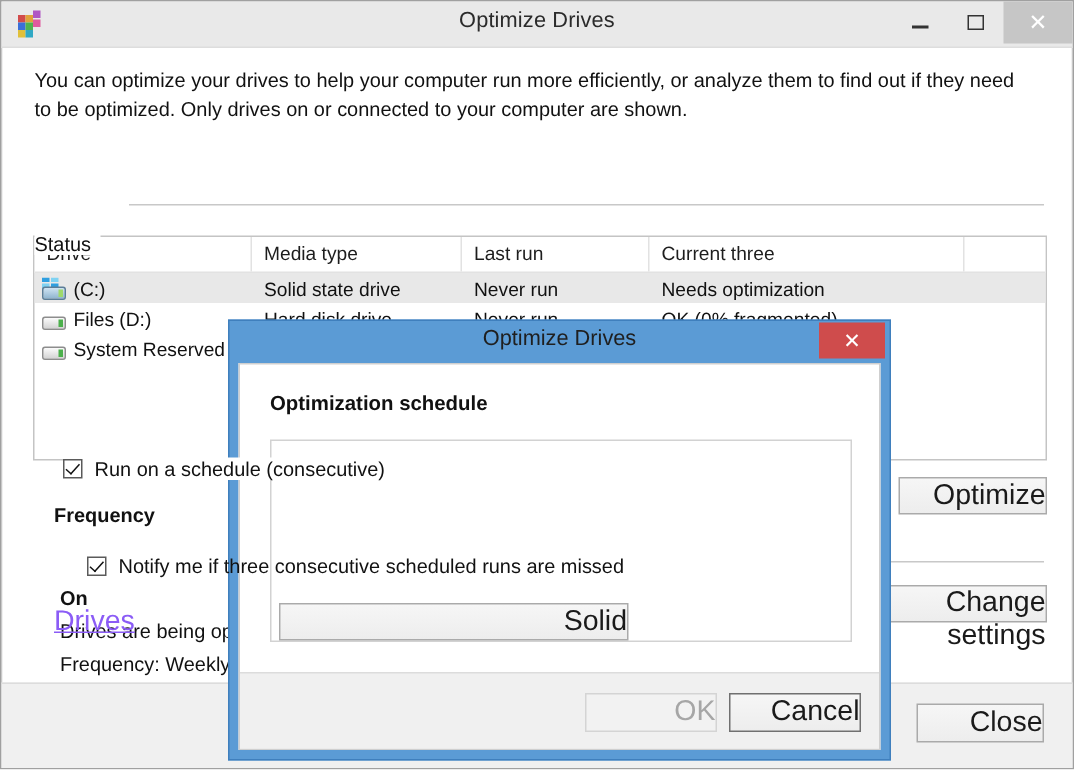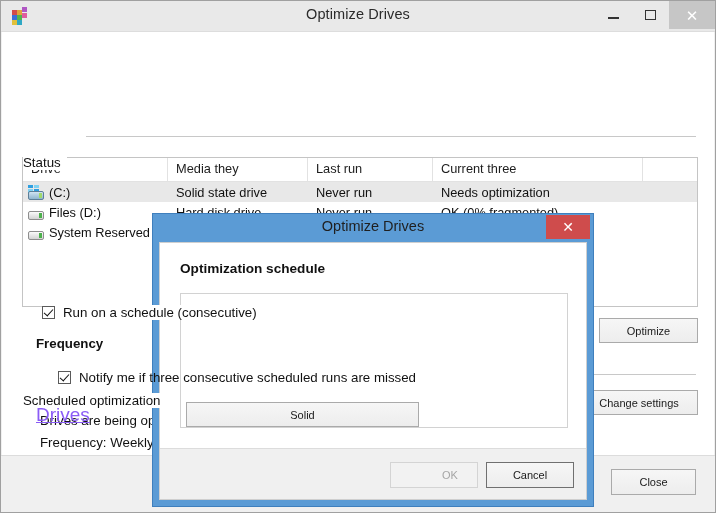--- a/index.html
+++ b/index.html
@@ -196,26 +196,26 @@
   }
   .drv .flag i { background: #29abe2; display: block; }
   .drv .flag i:nth-child(1) { background: #2f9fe0; }
   .drv .flag i:nth-child(2) { background: #7fd2f2; }
   .drv .flag i:nth-child(3) { background: #7fd2f2; }
   .drv .flag i:nth-child(4) { background: #2f9fe0; }
 
   
   .btn {
     font-family: "Liberation Sans", sans-serif;
-    font-size: 11px;
+    font-size: 19px;
     color: #1a1a1a;
     background: linear-gradient(#f6f6f6,#ededed);
     border: 1px solid #aaaaaa;
     box-sizing: border-box;
-    text-align: center;
+    text-align: right;
     cursor: default;
     padding: 0;
   }
   .btn.disabled {
     color: #a6a6a6;
     border-color: #d4d4d4;
     background: #f2f2f2;
     padding-left: 32px;
   }
   .btn.default { border-color: #707070; }
@@ -431,28 +431,29 @@
           <div class="glyph-max"></div>
         </div>
         <div class="winbtn close">
           <div class="glyph-x" style="color:#fff">✕</div>
         </div>
       </div>
     </div>
 
     <div class="client">
 
+      <div class="intro">You can optimize your drives to help your computer run more efficiently, or analyze them to find out if they need to be optimized. Only drives on or connected to your computer are shown.</div>
 
       <div class="group-label">Status</div>
       <div class="group-line"></div>
 
       <div class="drive-table">
         <div class="dt-head">
           <div class="th c0">Drive</div>
-          <div class="th c1">Media they</div>
+          <div class="th c1">Media type</div>
           <div class="th c2">Last run</div>
           <div class="th c3">Current three</div>
           <div class="th c4"></div>
         </div>
 
         <div class="dt-row sel">
           <div class="td c0">
             <span class="drv sys">
               <span class="flag">
                   <i></i>
@@ -495,21 +496,20 @@
           </div>
           <div class="td c1">Solid state drive</div>
           <div class="td c2">Never run</div>
           <div class="td c3">Needs optimization</div>
           <div class="td c4"></div>
         </div>
       </div>
 
       <button class="btn btn-optimize">Optimize</button>
 
-      <div class="group-label two">Scheduled optimization</div>
       <div class="group-line two"></div>
 
       <div class="sched-info">
         <div class="on">On</div>
         <div class="ln">Drives are being optimized automatically.</div>
         <div class="ln">Frequency: Weekly</div>
       </div>
 
       <button class="btn btn-change">Change settings</button>
     </div>

